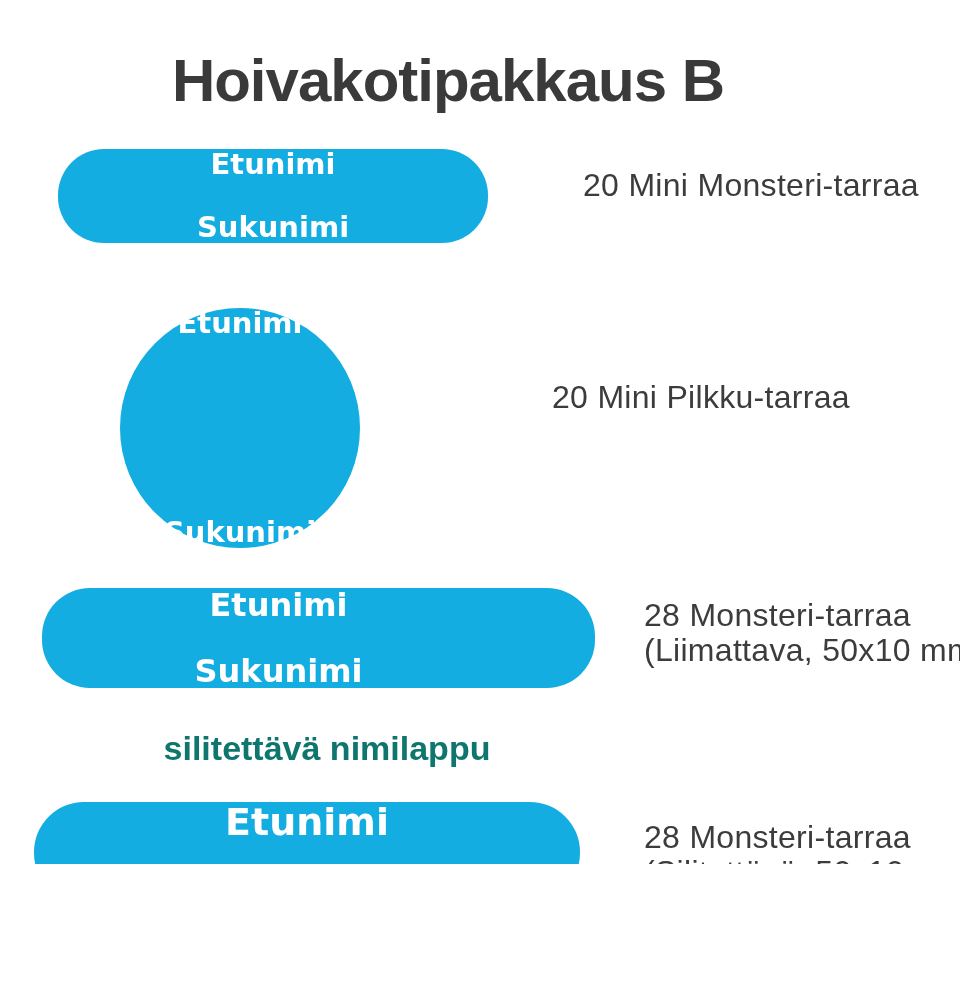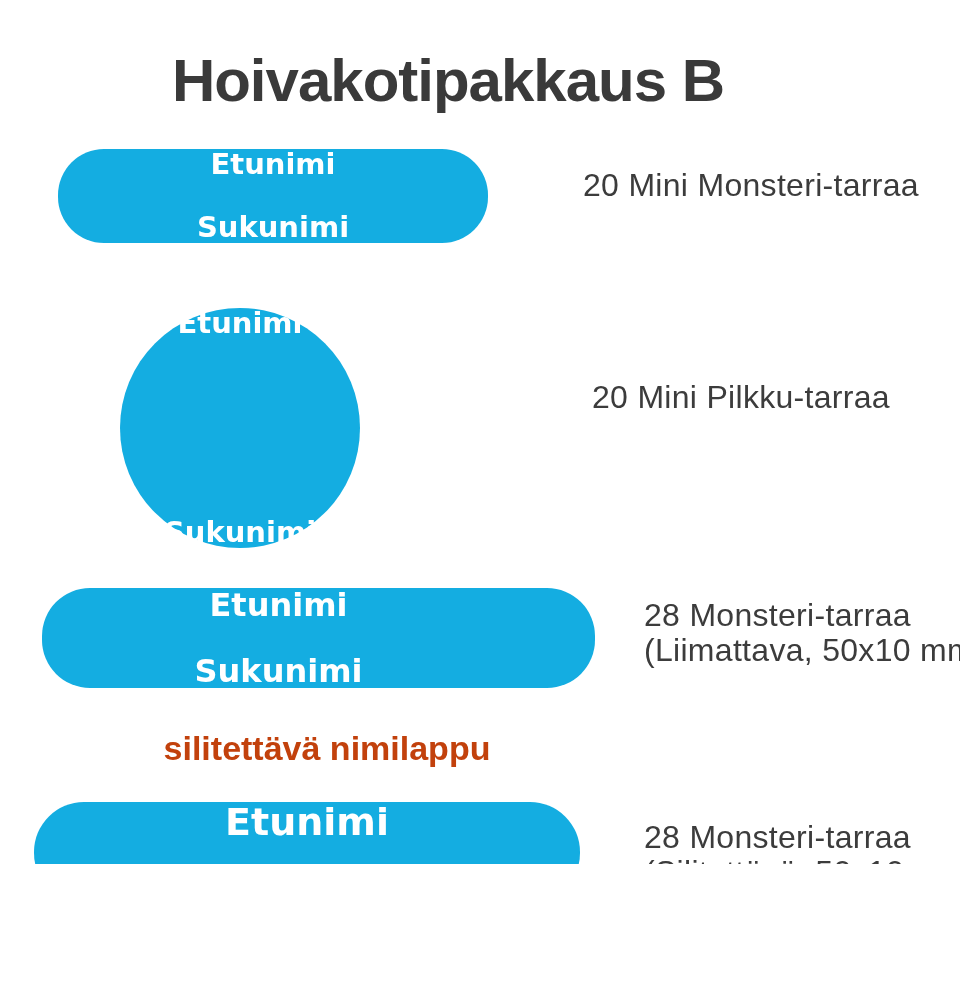--- a/index.html
+++ b/index.html
@@ -70,33 +70,33 @@
   .desc {
     position: absolute;
     font-family: "Liberation Sans", sans-serif;
     font-size: 32px;
     line-height: 35px;
     letter-spacing: 0.3px;
     color: #3c3c3c;
     white-space: nowrap;
   }
   .desc-1 { left: 563px; top: 168px; margin-left: 20px; }
-  .desc-2 { left: 552px; top: 380px; margin-left: 40px; }
+  .desc-2 { left: 552px; top: 380px; }
   .desc-3 { left: 644px; top: 598px; }
   .desc-4 { left: 644px; top: 820px; }
   .section-label {
     position: absolute;
     top: 729px;
     left: 0;
     width: 654px;
     text-align: center;
     font-family: "Liberation Sans", sans-serif;
     font-weight: bold;
     font-size: 34px;
-    color: #c2410c;
+    color: #0f766e;
     white-space: nowrap;
   }
 </style>
 </head>
 <body>
 
 <div class="canvas">
 
   <div class="page-title">Hoivakotipakkaus B</div>
 

